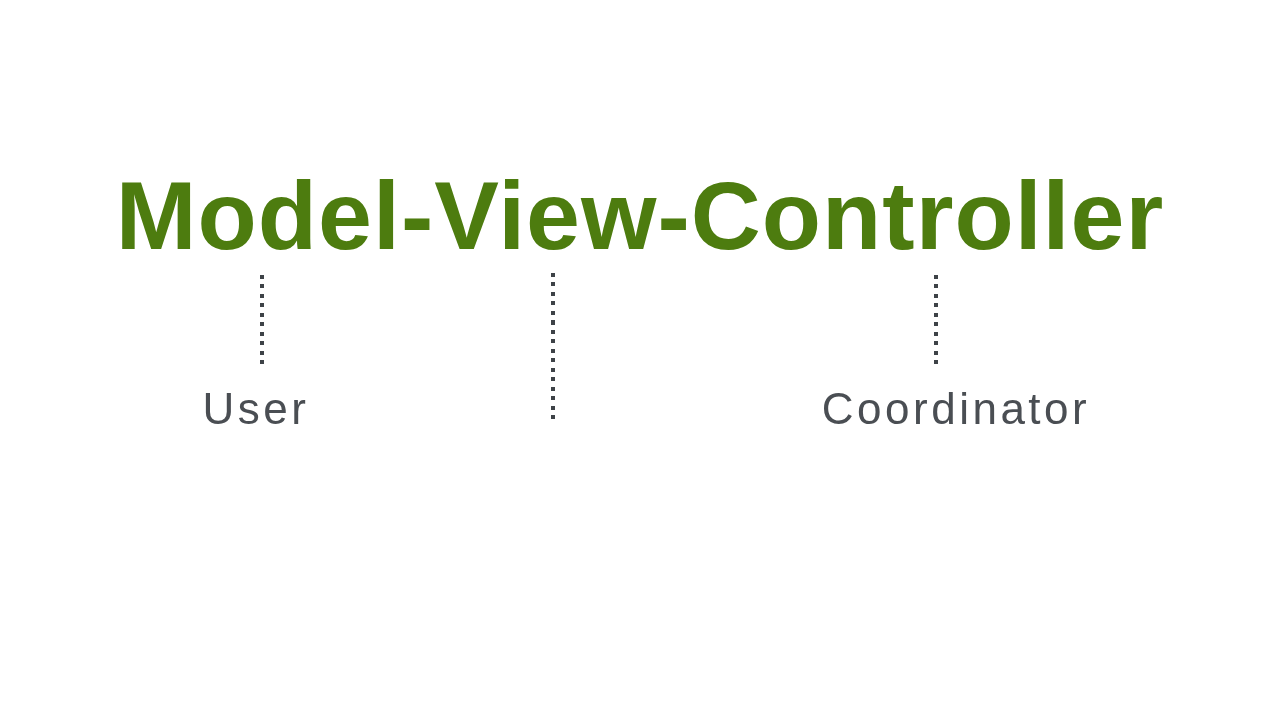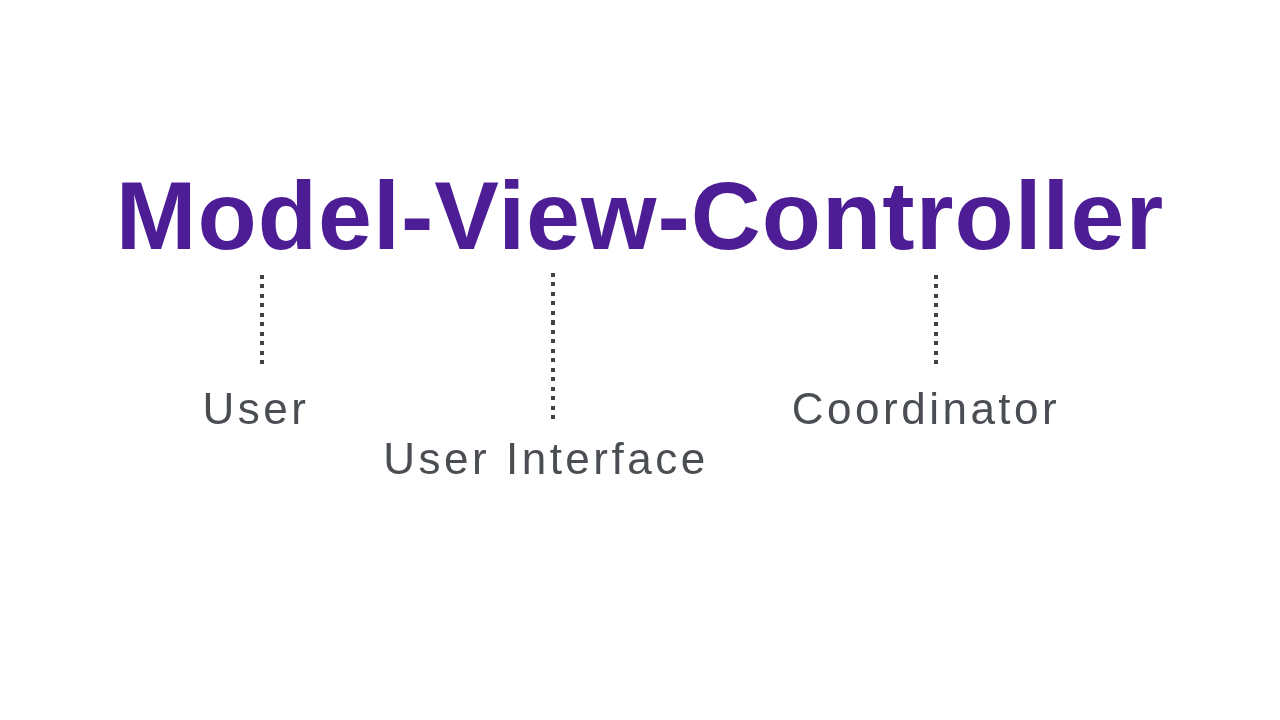--- a/index.html
+++ b/index.html
@@ -19,21 +19,21 @@
     position: absolute;
     left: 0;
     top: 167px;
     width: 1280px;
     height: 97px;
     line-height: 97px;
     text-align: center;
     font-size: 97px;
     font-weight: 700;
     letter-spacing: 1px;
-    color: #4c1d95;
+    color: #4d7c0f;
     white-space: nowrap;
   }
   .connector {
     position: absolute;
     width: 4px;
     background-image: repeating-linear-gradient(
       to bottom,
       #3e4247 0px,
       #3e4247 4px,
       transparent 4px,
@@ -47,30 +47,29 @@
     position: absolute;
     transform: translateX(-50%);
     font-size: 44px;
     font-weight: 300;
     letter-spacing: 3.5px;
     color: #4a4e53;
     white-space: nowrap;
   }
   .label.model      { left: 256px; top: 384px; }
   .label.view       { left: 546px; top: 434px; }
-  .label.controller { left: 926px; top: 384px; }
+  .label.controller { left: 956px; top: 384px; }
 </style>
 </head>
 <body>
 
 <div class="canvas">
 
   <div class="title">Model-View-Controller</div>
 
   <div class="connector model"></div>
   <div class="connector view"></div>
   <div class="connector controller"></div>
 
   <div class="label model">User</div>
-  <div class="label view">User Interface</div>
   <div class="label controller">Coordinator</div>
 
 </div>
 
 </body></html>

